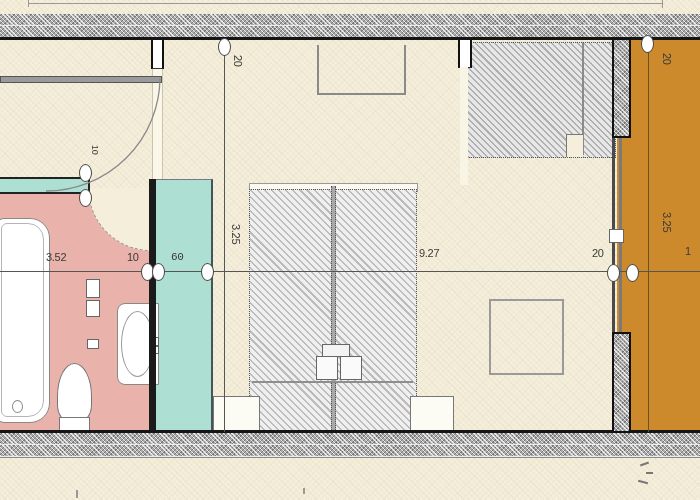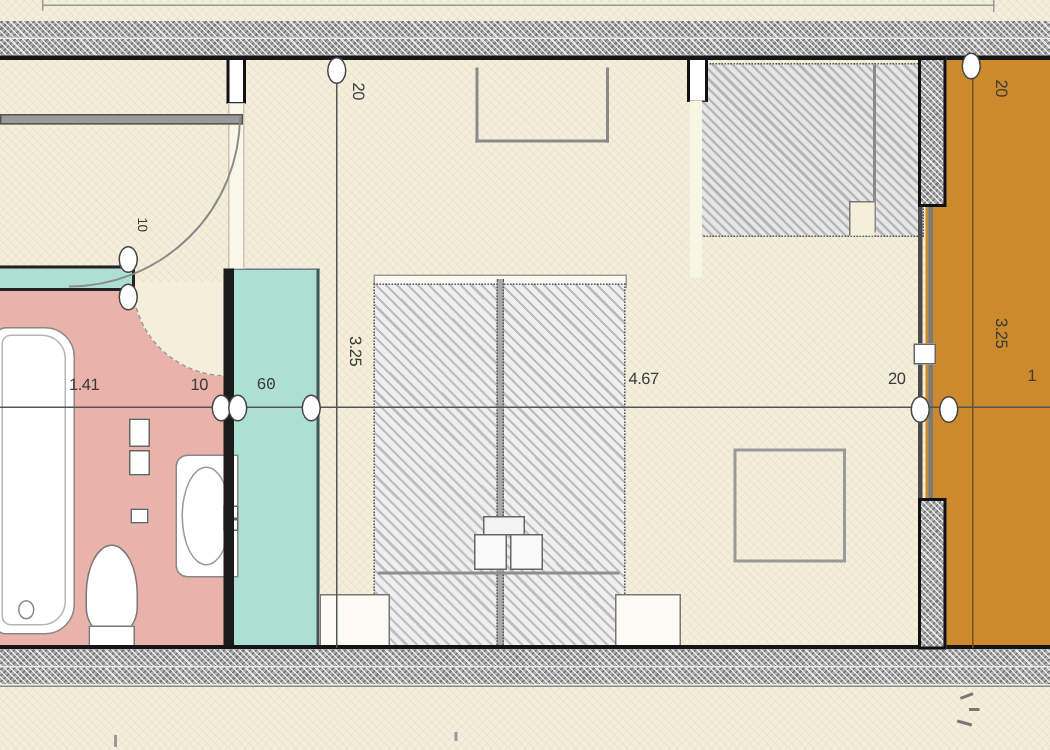--- a/index.html
+++ b/index.html
@@ -134,24 +134,24 @@
   <div class="marker" style="left:141px;top:263px;"></div>
   <div class="marker" style="left:152px;top:263px;"></div>
   <div class="marker" style="left:201px;top:263px;"></div>
   <div class="marker" style="left:607px;top:264px;"></div>
   <div class="marker" style="left:626px;top:264px;"></div>
   <div class="marker" style="left:218px;top:38px;"></div>
   <div class="marker" style="left:79px;top:164px;"></div>
   <div class="marker" style="left:79px;top:189px;"></div>
   <div class="marker" style="left:641px;top:35px;"></div>
 
-  <div class="dim" style="left:46px;top:252px;">1.41</div>
+  <div class="dim" style="left:46px;top:252px;">3.52</div>
   <div class="dim" style="left:127px;top:252px;">10</div>
   <div class="dim" style="left:171px;top:252px;font-family:Liberation Mono, monospace;">60</div>
-  <div class="dim" style="left:419px;top:248px;">4.67</div>
+  <div class="dim" style="left:419px;top:248px;">9.27</div>
   <div class="dim" style="left:592px;top:248px;">20</div>
   <div class="dim" style="left:685px;top:246px;">1</div>
 
   <div class="dim v" style="left:243px;top:55px;">20</div>
   <div class="dim v" style="left:241px;top:224px;">3.25</div>
   <div class="dim v" style="left:672px;top:53px;">20</div>
   <div class="dim v" style="left:672px;top:212px;">3.25</div>
   <div class="dim v" style="left:99px;top:145px;font-size:9px;">10</div>
 
   <div class="tick" style="left:28px;top:3px;width:635px;height:1px;"></div>

